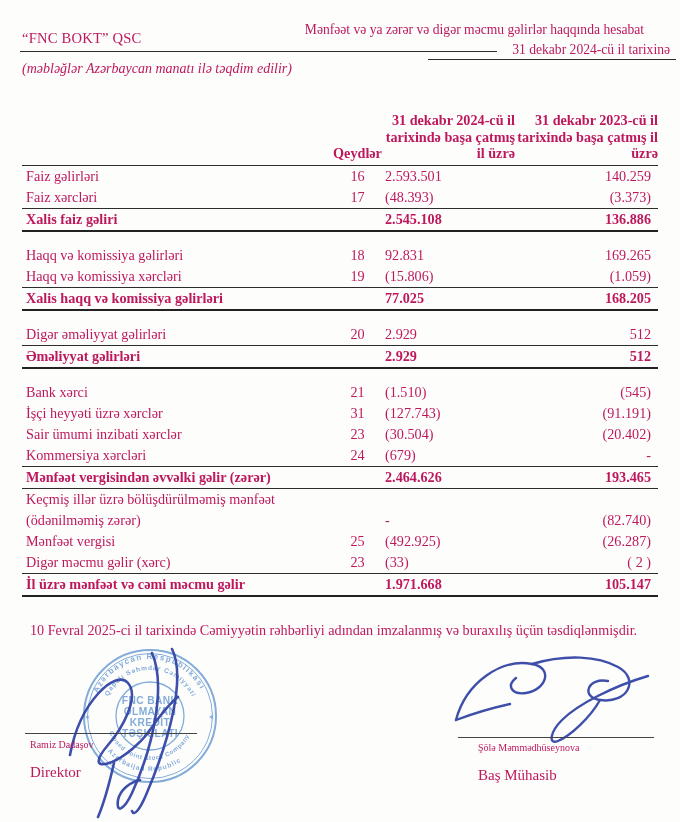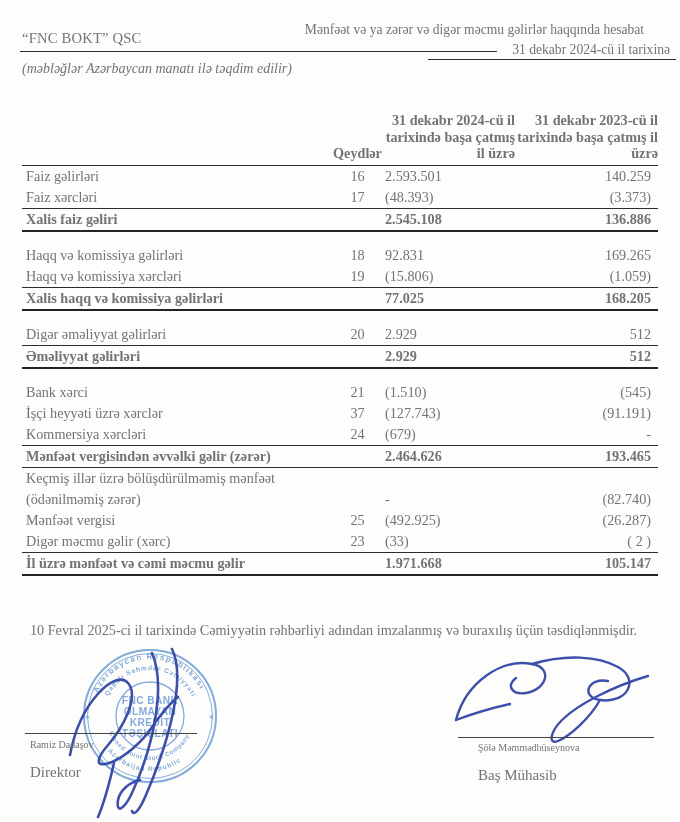--- a/index.html
+++ b/index.html
@@ -3,21 +3,21 @@
 <meta charset="utf-8">
 <style>
   * { margin: 0; padding: 0; box-sizing: border-box; }
   html, body { background: #e8e8e8; }
   body { font-family: "Liberation Serif", "DejaVu Serif", serif; }
   .page {
     position: relative;
     width: 680px; height: 822px;
     margin: 0 auto;
     background: #fdfdfc;
-    color: #737373;
+    color: #be185d;
     overflow: hidden;
   }
   
   .report-title {
     position: absolute; top: 22px; right: 8px; width: 395px;
     font-size: 13.6px; text-align: center; line-height: 1.15;
   }
   .company-name {
     position: absolute; top: 30px; left: 22px;
     font-size: 14.6px; letter-spacing: .2px;
@@ -158,23 +158,29 @@
             <td colspan="4"></td>
           </tr>
           <tr>
             <td class="label">Bank xərci</td>
             <td class="note">21</td>
             <td class="v2024">(1.510)</td>
             <td class="v2023">(545)</td>
           </tr>
           <tr>
             <td class="label">İşçi heyyəti üzrə xərclər</td>
-            <td class="note">37</td>
+            <td class="note">31</td>
             <td class="v2024">(127.743)</td>
             <td class="v2023">(91.191)</td>
+          </tr>
+          <tr>
+            <td class="label">Sair ümumi inzibati xərclər</td>
+            <td class="note">23</td>
+            <td class="v2024">(30.504)</td>
+            <td class="v2023">(20.402)</td>
           </tr>
           <tr class="rule">
             <td class="label">Kommersiya xərcləri</td>
             <td class="note">24</td>
             <td class="v2024">(679)</td>
             <td class="v2023">-</td>
           </tr>
           <tr class="bold rule">
             <td class="label">Mənfəət vergisindən əvvəlki gəlir (zərər)</td>
             <td class="note"></td>

